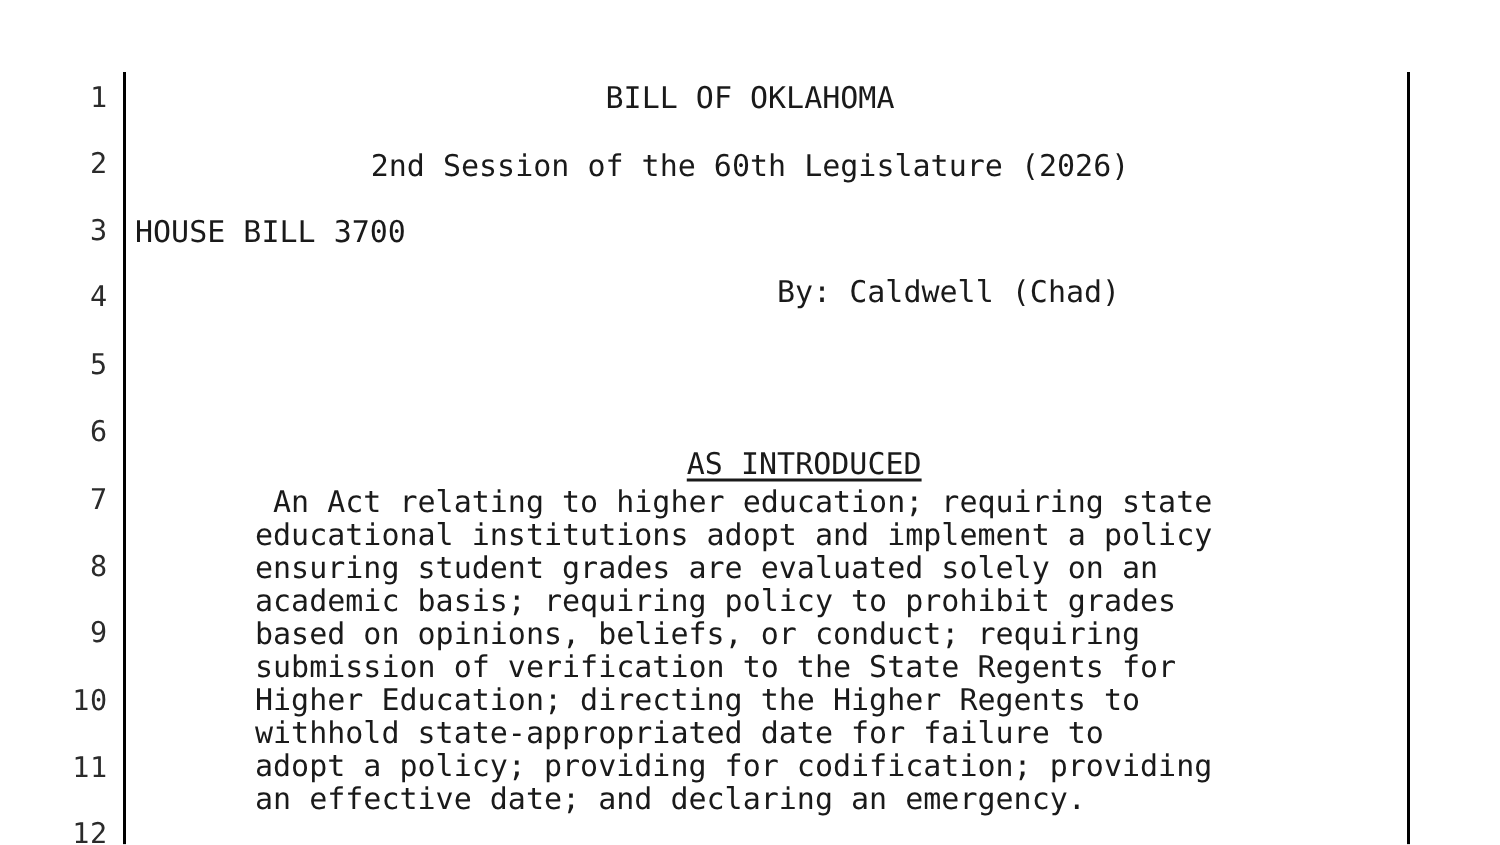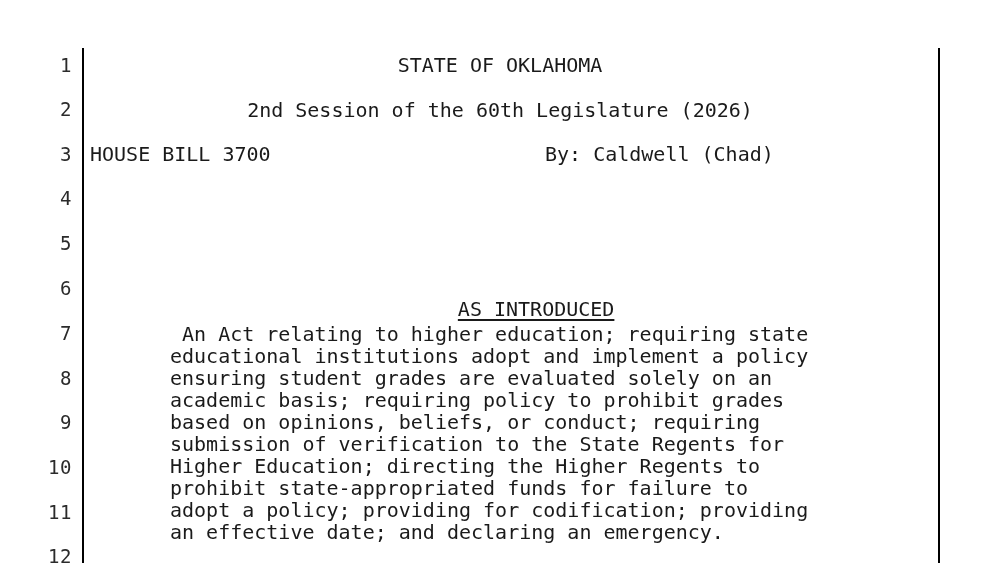--- a/index.html
+++ b/index.html
@@ -77,21 +77,22 @@
   .centered {
     left: 90px;
     width: 820px;
     text-align: center;
   }
   .left-col {
     left: 90px;
     text-align: right;
   }
   .right-col {
-    left: 545px;
+    left: 518px;
+    margin-top: 40px;
   }
   .body-line {
     left: 170px;
   }
   .body-line.first {
     left: 170px;
   }
   .underlined {
     text-decoration: underline;
     text-underline-offset: 3px;
@@ -116,37 +117,37 @@
     <div class="line-number" style="top:324px">7</div>
     <div class="line-number" style="top:369px">8</div>
     <div class="line-number" style="top:413px">9</div>
     <div class="line-number" style="top:458px">10</div>
     <div class="line-number" style="top:503px">11</div>
     <div class="line-number" style="top:547px">12</div>
   </div>
 
   <div id="content">
 
-    <div class="doc-line centered" style="top:55px">STATE OF OKLAHOMA</div>
+    <div class="doc-line centered" style="top:55px">BILL OF OKLAHOMA</div>
 
     <div class="doc-line centered" style="top:100px">2nd Session of the 60th Legislature (2026)</div>
 
     <div class="doc-line left-col" style="top:144px">HOUSE BILL 3700</div>
 
     <div class="doc-line right-col" style="top:144px">By: Caldwell (Chad)</div>
 
     <div class="doc-line centered" style="top:279px">
       <span class="underlined">AS INTRODUCED</span>
     </div>
 
     <div class="doc-line body-line" style="top:346px">educational institutions adopt and implement a policy</div>
     <div class="doc-line body-line first" style="top:324px"> An Act relating to higher education; requiring state</div>
     <div class="doc-line body-line" style="top:368px">ensuring student grades are evaluated solely on an</div>
     <div class="doc-line body-line" style="top:390px">academic basis; requiring policy to prohibit grades</div>
     <div class="doc-line body-line" style="top:434px">submission of verification to the State Regents for</div>
     <div class="doc-line body-line" style="top:412px">based on opinions, beliefs, or conduct; requiring</div>
     <div class="doc-line body-line" style="top:456px">Higher Education; directing the Higher Regents to</div>
-    <div class="doc-line body-line" style="top:478px">prohibit state-appropriated funds for failure to</div>
+    <div class="doc-line body-line" style="top:478px">withhold state-appropriated date for failure to</div>
     <div class="doc-line body-line" style="top:500px">adopt a policy; providing for codification; providing</div>
     <div class="doc-line body-line" style="top:522px">an effective date; and declaring an emergency.</div>
 
   </div>
 </div>
 
 </body></html>

